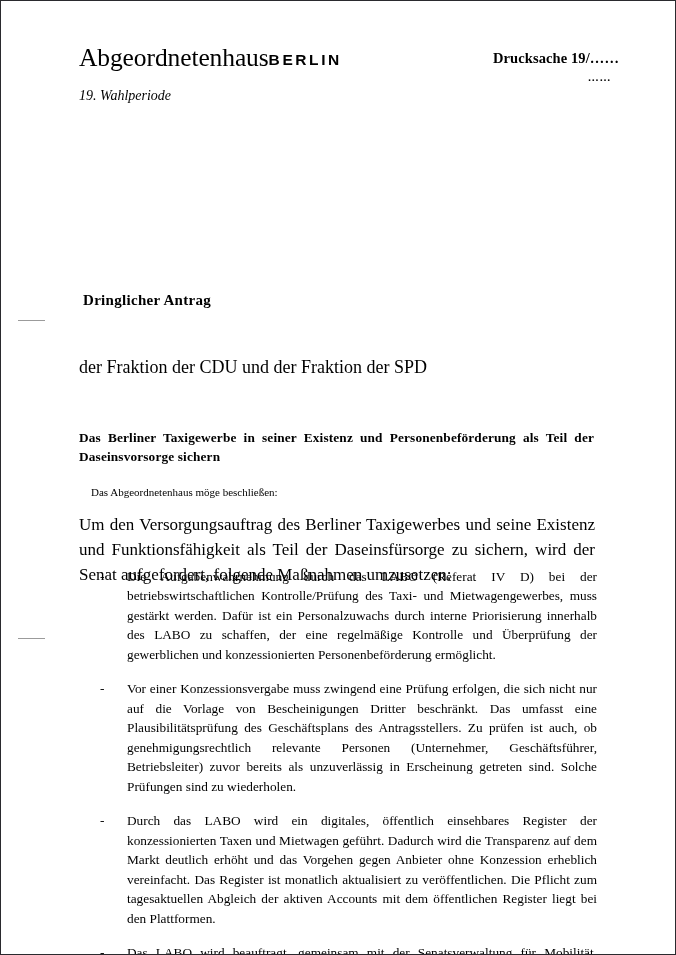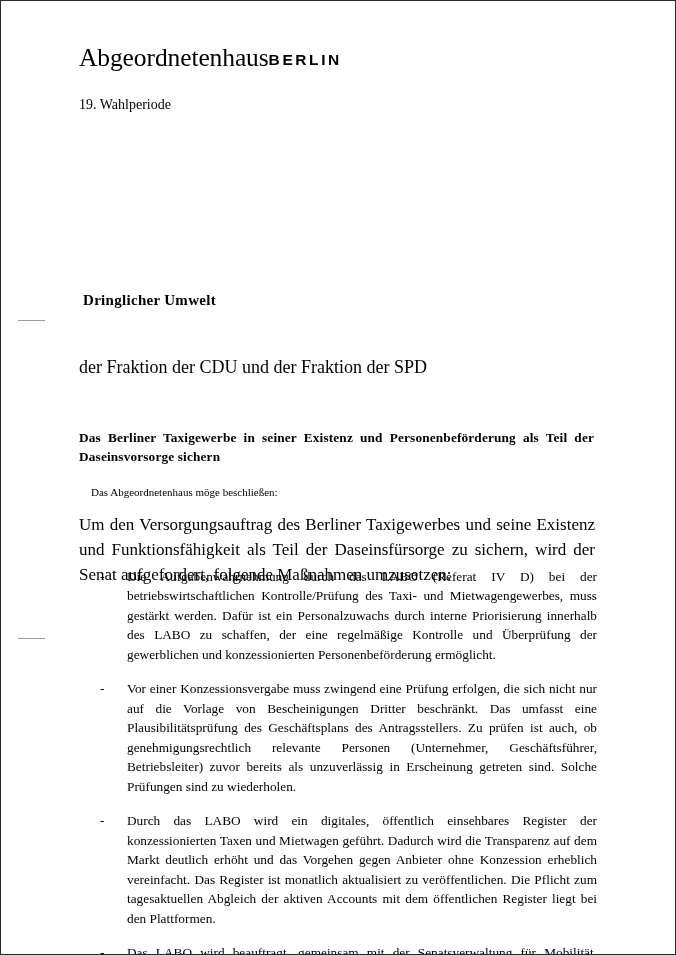--- a/index.html
+++ b/index.html
@@ -71,22 +71,23 @@
     font-size: 11px;
     font-weight: bold;
     letter-spacing: 0.6px;
     margin-top: 4px;
     margin-right: 8px;
   }
 
   .wahlperiode {
     position: absolute;
     left: 78px;
-    top: 96px;
+    top: 87px;
     font-size: 14px;
+    font-style: italic;
   }
 
   
   .margin-tick {
     position: absolute;
     left: 17px;
     width: 27px;
     height: 0;
     border-top: 1.5px solid #9b9b9b;
   }
@@ -172,30 +173,34 @@
 </style>
 </head>
 <body>
 
 <div class="page">
 
   <div class="doc-header">
     <div class="masthead">
       <span class="masthead-word">Abgeordnetenhaus</span><span class="masthead-city">BERLIN</span>
     </div>
+    <div class="drucksache">
+      <div class="drucksache-main">Drucksache 19/……</div>
+      <div class="drucksache-sub">……</div>
+    </div>
   </div>
 
   <div class="wahlperiode">19. Wahlperiode</div>
 
   <div class="margin-tick t1"></div>
   <div class="margin-tick t2"></div>
 
   <div class="body-area">
 
-    <div class="doc-title">Dringlicher Umwelt</div>
+    <div class="doc-title">Dringlicher Antrag</div>
 
     <div class="fraktion">der Fraktion der CDU und der Fraktion der SPD</div>
 
     <div class="subject">Das Berliner Taxigewerbe in seiner Existenz und Personenbeförderung als Teil der Daseinsvorsorge sichern</div>
 
     <div class="beschluss">Das Abgeordnetenhaus möge beschließen:</div>
 
     <div class="intro">Um den Versorgungsauftrag des Berliner Taxigewerbes und seine Existenz und Funktionsfähigkeit als Teil der Daseinsfürsorge zu sichern, wird der Senat aufgefordert, folgende Maßnahmen umzusetzen:</div>
 
     <div class="measures">

